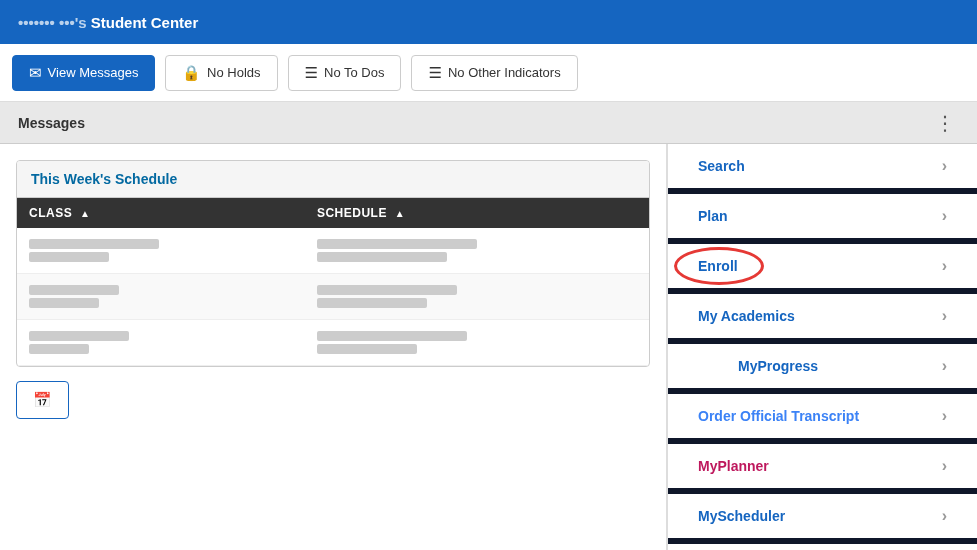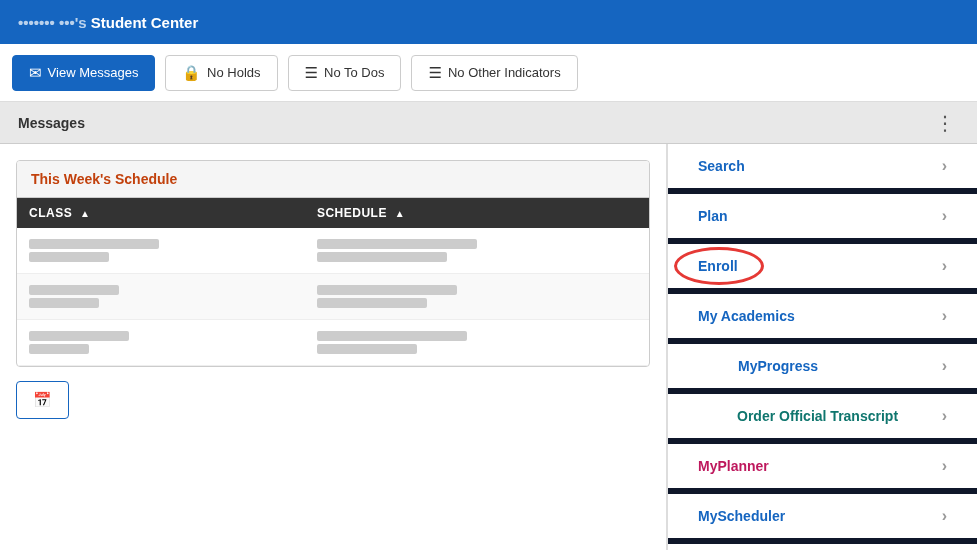--- a/index.html
+++ b/index.html
@@ -87,21 +87,21 @@
     .schedule-card {
       border: 1px solid #ccc;
       border-radius: 4px;
       overflow: hidden;
     }
     .schedule-card-header {
       background: #f5f5f5;
       padding: 10px 14px;
       font-weight: bold;
       font-size: 14px;
-      color: #c2410c;
+      color: #0369a1;
       border-bottom: 1px solid #ccc;
     }
     .schedule-table {
       width: 100%;
       border-collapse: collapse;
     }
     .schedule-table thead tr {
       background: #333;
       color: white;
       border-radius: 6px;
@@ -299,21 +299,21 @@
       </div>
         <div class="nav-item">
         <span style="color:#1565c0;">My Academics</span>
         <span class="chevron">›</span>
       </div>
         <div class="nav-item">
         <span style="color:#1565c0;margin-left:40px;">MyProgress</span>
         <span class="chevron">›</span>
       </div>
         <div class="nav-item">
-        <span style="color:#0f766e;margin-left:39px;">Order Official Transcript</span>
+        <span style="color:#3b82f6;">Order Official Transcript</span>
         <span class="chevron">›</span>
       </div>
         <div class="nav-item">
         <span style="color:#be185d;text-align:right;">MyPlanner</span>
         <span class="chevron">›</span>
       </div>
         <div class="nav-item">
         <span style="color:#1565c0;">MyScheduler</span>
         <span class="chevron">›</span>
       </div>

